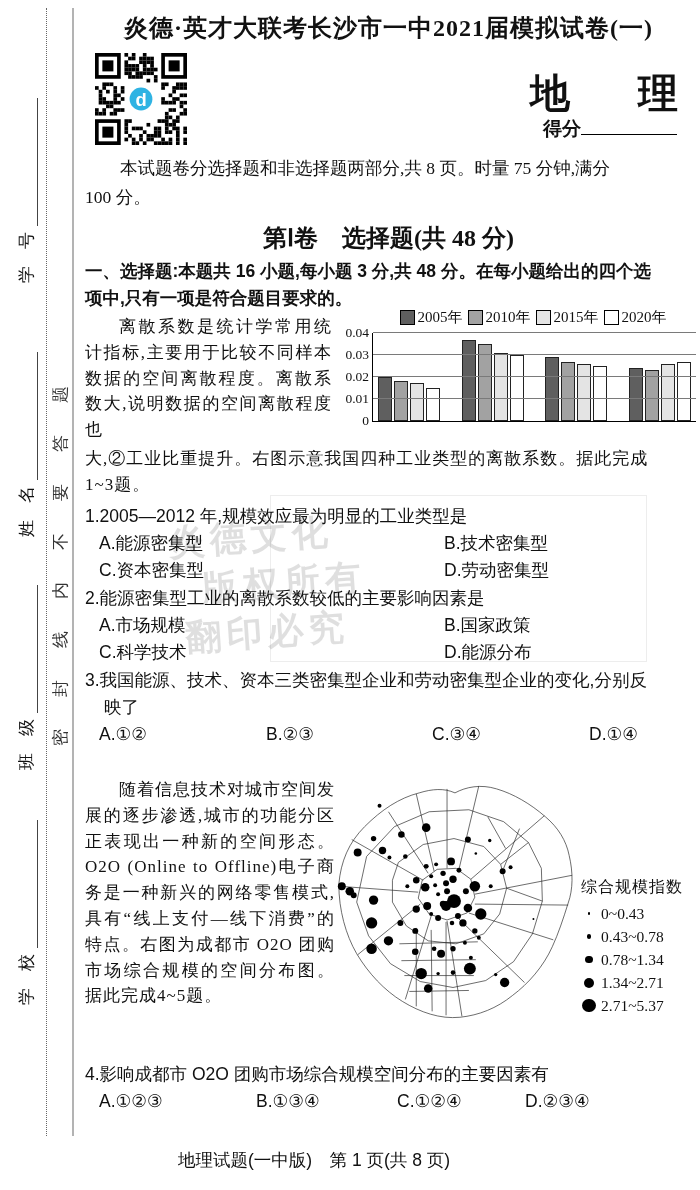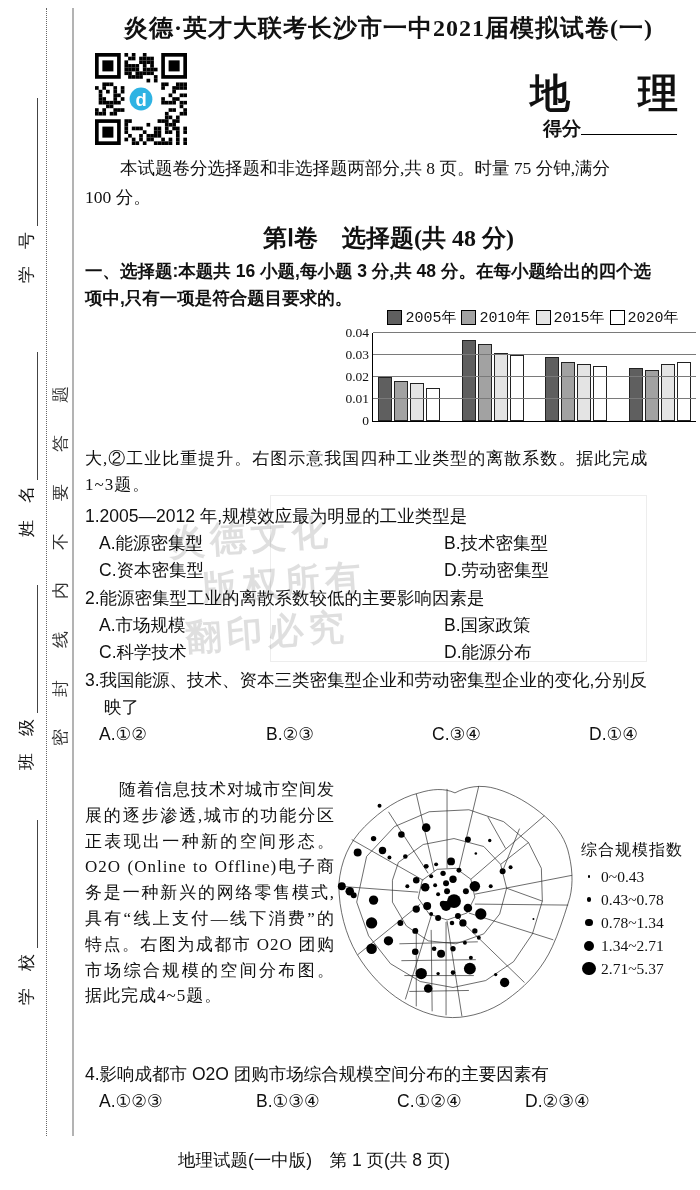--- a/index.html
+++ b/index.html
@@ -32,21 +32,21 @@
   .sec-note{left:85px;top:258px;width:610px;font-size:17.5px;line-height:27px;
             font-family:"Liberation Sans",sans-serif;font-weight:bold;}
 
   
   .passage1-left{left:85px;top:314px;width:247px;font-size:17px;line-height:25.8px;
             text-indent:2em;text-align:justify;letter-spacing:1px;}
   .passage1-rest{left:85px;top:446px;width:612px;font-size:17px;line-height:26px;letter-spacing:1px;}
 
   #bar-chart{left:330px;top:308px;width:366px;}
   .bc-legend{display:flex;justify-content:center;gap:5px;margin-left:40px;
-             font-size:15px;font-family:Liberation Mono, monospace;}
+             font-size:15px;font-family:Liberation Serif, serif;}
   .bc-legend .it{display:flex;align-items:center;gap:3px;}
   .bc-legend .sw{width:13px;height:13px;border:1px solid #000;display:inline-block;}
   #bar-plot{position:relative;margin-left:42px;height:88px;margin-top:6px;
             border-left:1px solid #000;border-bottom:1px solid #000;}
   .gridline{position:absolute;left:0;right:0;border-top:1px solid #7a7a7a;height:0;}
   .ytick{position:absolute;left:-42px;width:38px;text-align:right;font-size:13.5px;}
   #bar-groups{position:absolute;left:0;right:0;bottom:0;top:0;display:flex;
             justify-content:space-between;align-items:flex-end;padding:0 5px;}
   .bar-group{display:flex;align-items:flex-end;gap:2px;}
   .bar{width:14px;border:1px solid #222;box-sizing:border-box;}
@@ -59,21 +59,21 @@
   .q .stem{padding-left:19px;text-indent:-19px;}
   .opt-2col{display:grid;grid-template-columns:345px auto;padding-left:14px;}
   .opt-4col3{display:grid;grid-template-columns:167px 166px 157px auto;padding-left:14px;}
   .opt-4col4{display:grid;grid-template-columns:157px 141px 128px auto;padding-left:14px;}
   .items-line{padding-left:14px;}
 
   
   .passage2{left:85px;top:777px;width:250px;font-size:17px;line-height:25.8px;
             text-indent:2em;text-align:justify;letter-spacing:1px;}
   #map-svg{left:328px;top:777px;}
-  #map-legend{left:581px;top:840px;font-size:15.5px;}
+  #map-legend{left:581px;top:877px;font-size:15.5px;}
   #map-legend .ttl{font-size:16px;letter-spacing:1px;margin-bottom:4px;}
   #map-legend .row{display:flex;align-items:center;height:23px;}
   #map-legend .dotbox{width:16px;display:flex;justify-content:center;margin-right:4px;}
   #map-legend .dot{background:#000;border-radius:50%;display:inline-block;}
 
   
   #watermark{left:172px;top:512px;opacity:0.13;font-weight:bold;font-size:36px;
              letter-spacing:5px;transform:rotate(-4deg);
              font-family:"Liberation Sans",sans-serif;line-height:48px;}
   #watermark .w2{margin-left:30px;} #watermark .w3{margin-left:10px;}
@@ -306,20 +306,21 @@
     <div class="l1">本试题卷分选择题和非选择题两部分,共 8 页。时量 75 分钟,满分</div>
     <div>100 分。</div>
   </div>
 
   <div class="abs sec-title">第Ⅰ卷　选择题(共 48 分)</div>
   <div class="abs sec-note">
     <div>一、选择题:本题共 16 小题,每小题 3 分,共 48 分。在每小题给出的四个选</div>
     <div>项中,只有一项是符合题目要求的。</div>
   </div>
 
+  <div class="abs passage1-left">离散系数是统计学常用统计指标,主要用于比较不同样本数据的空间离散程度。离散系数大,说明数据的空间离散程度也</div>
 
   <div class="abs" id="bar-chart">
     <div class="bc-legend" id="bc-legend">
         <span class="it">
           <span class="sw" style="background: rgb(95, 95, 95);"></span>
           <span>2005年</span>
         </span>
         <span class="it">
           <span class="sw" style="background: rgb(162, 162, 162);"></span>
           <span>2010年</span>

